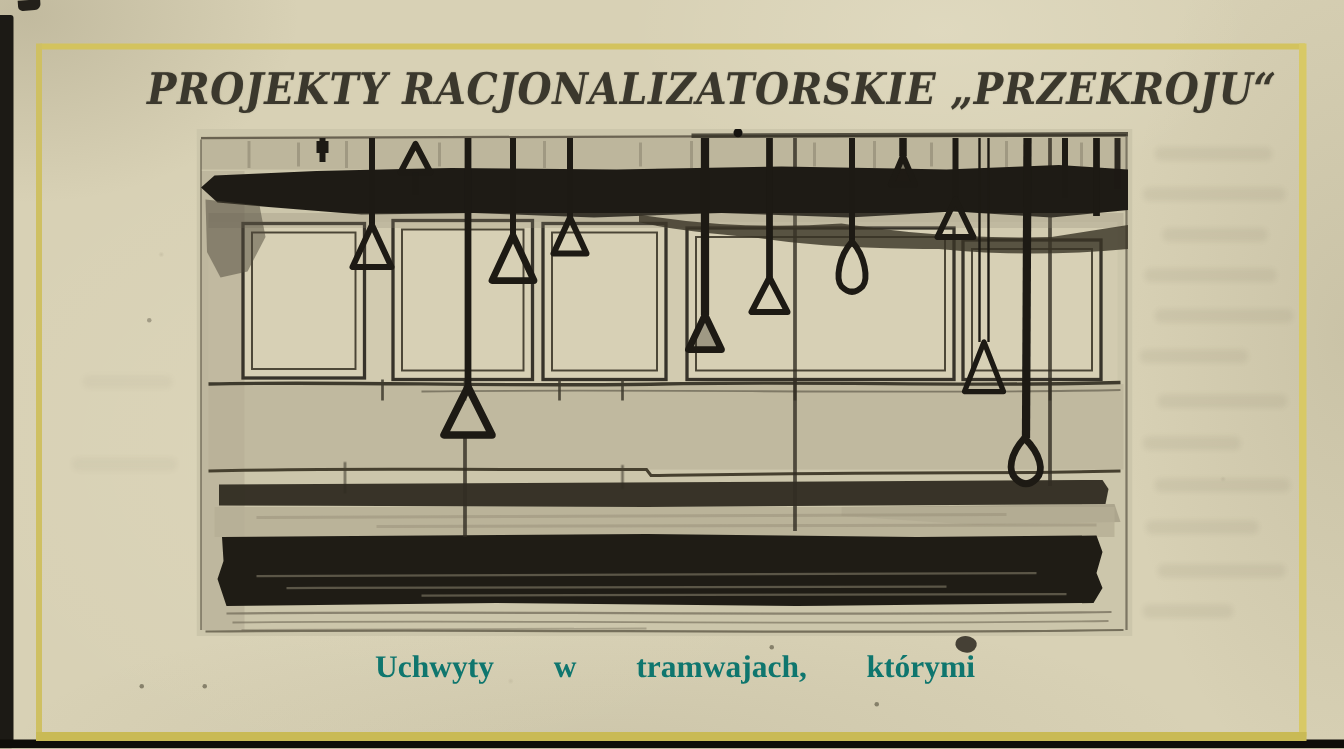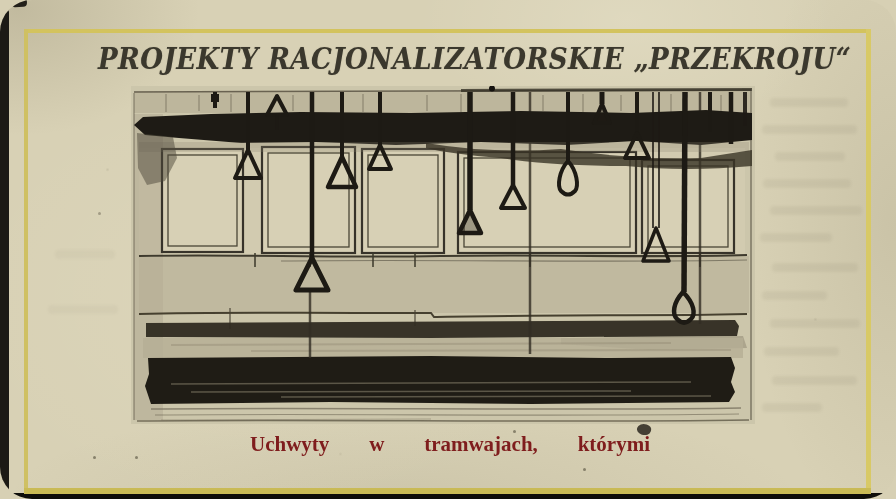--- a/index.html
+++ b/index.html
@@ -1,18 +1,18 @@
 <!DOCTYPE html>
 <html><head>
 <meta charset="utf-8">
 <style>
   html,body{margin:0;padding:0;background:#d7d0b4;}
   .page{position:relative;width:896px;height:499px;overflow:hidden;
         background:#d8d1b5;
-        font-family:"Liberation Serif",serif;border-radius:32px;}
+        font-family:"Liberation Serif",serif;}
   
   .vignette{position:absolute;inset:0;pointer-events:none;
     background:
       radial-gradient(260px 180px at 2% 2%, rgba(105,96,70,.20), rgba(105,96,70,0) 70%),
       radial-gradient(200px 420px at 100% 45%, rgba(118,110,82,.14), rgba(118,110,82,0) 75%),
       radial-gradient(500px 120px at 45% 100%, rgba(110,102,75,.10), rgba(110,102,75,0) 80%),
       radial-gradient(300px 160px at 70% 4%, rgba(255,252,235,.18), rgba(255,252,235,0) 70%),
       radial-gradient(420px 300px at 30% 60%, rgba(255,250,230,.10), rgba(255,250,230,0) 75%);}
   .grain{position:absolute;inset:0;pointer-events:none;opacity:.5;
     background-image:
@@ -35,21 +35,21 @@
   .title{position:absolute;left:98px;top:42px;margin:0;white-space:nowrap;
     font-family:"DejaVu Serif",serif;font-style:italic;font-weight:bold;
     font-size:29px;color:#3b382d;letter-spacing:.5px;
     transform:scaleX(.9);transform-origin:left top;
     text-shadow:0 0 1px rgba(59,56,45,.35);}
   
   .illustration{position:absolute;left:131px;top:86px;width:624px;height:338px;}
   .ink-blot{position:absolute;left:637px;top:424px;width:14px;height:11px;background:#2b271e;
     border-radius:60% 40% 55% 45%;transform:rotate(18deg);opacity:.85;}
   
-  .caption{position:absolute;left:250px;top:431px;width:400px;color:#7f1d1d;
+  .caption{position:absolute;left:250px;top:431px;width:400px;color:#0f766e;
     font-family:"Liberation Serif",serif;font-weight:bold;font-size:21px;line-height:27px;}
   .caption div{text-align:justify;text-align-last:justify;}
   
   .ghost{position:absolute;background:#6f6854;opacity:.09;border-radius:4px;filter:blur(1.6px);height:9px;}
   .speck{position:absolute;width:3px;height:3px;border-radius:50%;background:#514c3b;opacity:.6;}
 </style>
 </head>
 <body>
 
 <div class="page">

